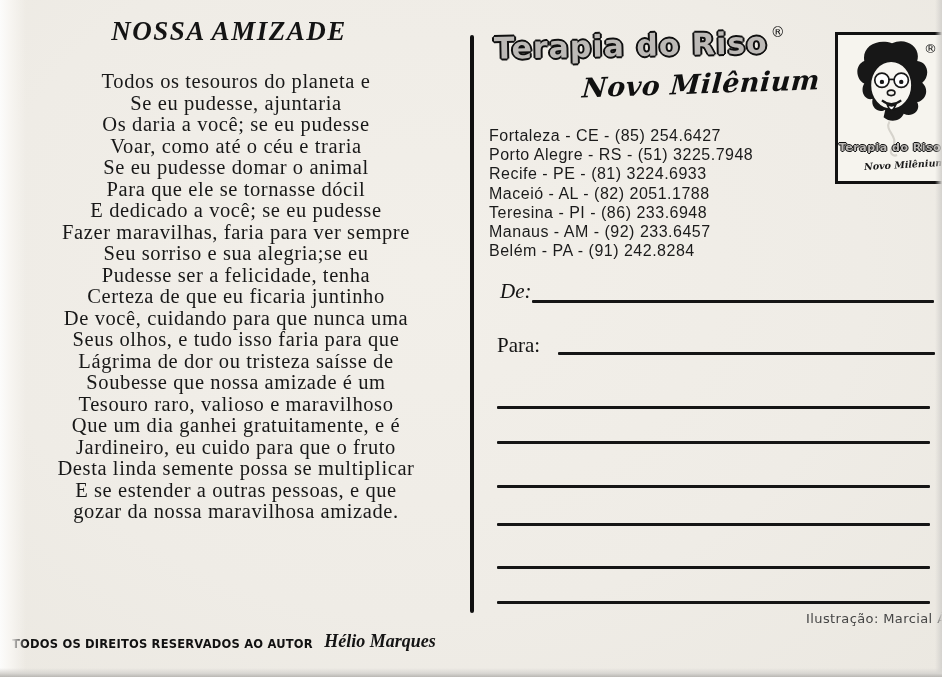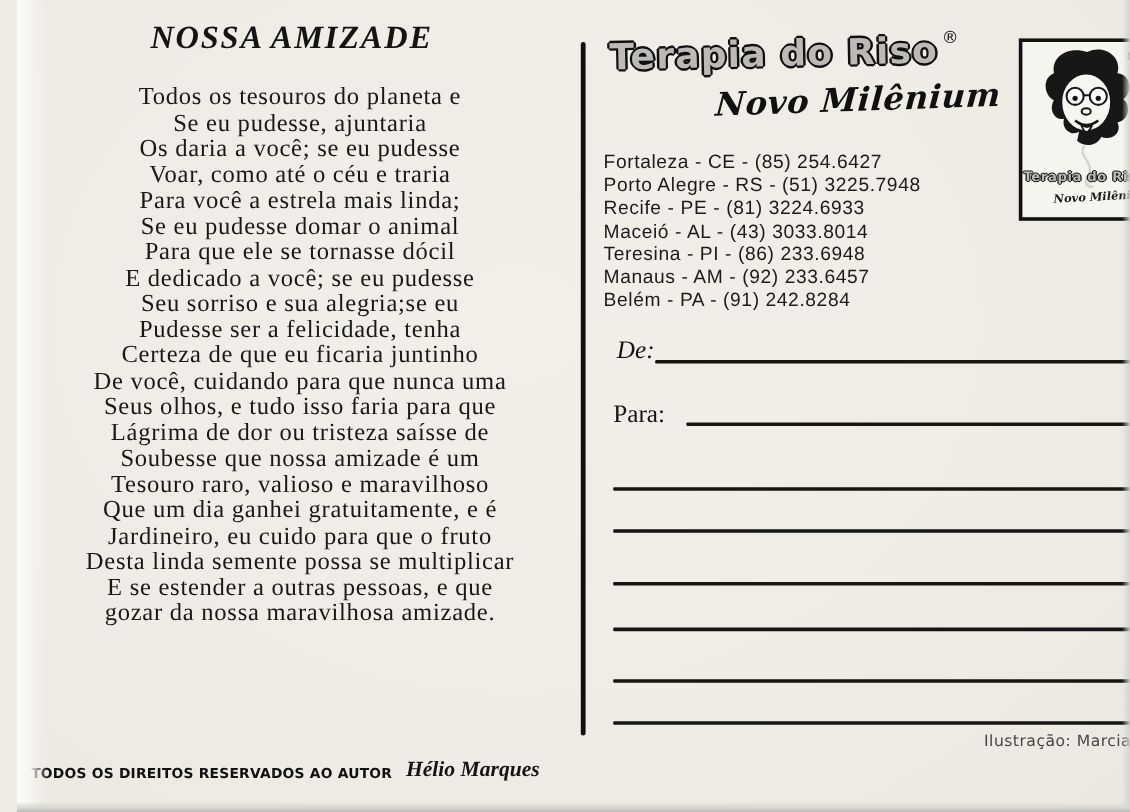--- a/index.html
+++ b/index.html
@@ -5,21 +5,21 @@
   * { margin: 0; padding: 0; box-sizing: border-box; }
   html, body { width: 942px; height: 677px; }
   body {
     font-family: "Liberation Serif", serif;
     background: #efece6;
     position: relative;
     overflow: hidden;
     color: #161616;
   }
   .card { position: absolute; inset: 0; background:
-      radial-gradient(ellipse at 45% 40%, #f2efe9 0%, #efece6 60%, #ebe8e1 100%); margin-left: 14px;
+      radial-gradient(ellipse at 45% 40%, #f2efe9 0%, #efece6 60%, #ebe8e1 100%);
   }
   .edge-left { position: absolute; left: 0; top: 0; bottom: 0; width: 26px;
     background: linear-gradient(90deg, #fcfcfb 0%, #f7f5f1 40%, rgba(247,245,241,0) 100%); }
   .edge-bottom { position: absolute; left: 0; right: 0; bottom: 0; height: 9px;
     background: linear-gradient(0deg, #b9b7b3 0%, #d8d6d2 40%, rgba(216,214,210,0) 100%); }
   .edge-right { position: absolute; top: 0; bottom: 0; right: 0; width: 7px;
     background: linear-gradient(270deg, #d4d2ce 0%, rgba(212,210,206,0) 100%); }
 
   
   .poem-title {
@@ -112,24 +112,24 @@
 
 <div class="card">
 
   <h1 class="poem-title">NOSSA AMIZADE</h1>
 
   <div class="poem">
     <div>Todos os tesouros do planeta e</div>
     <div>Se eu pudesse, ajuntaria</div>
     <div>Os daria a você; se eu pudesse</div>
     <div>Voar, como até o céu e traria</div>
-    <div>Para você a estrela mais linda;</div>
     <div>Se eu pudesse domar o animal</div>
     <div>Para que ele se tornasse dócil</div>
     <div>E dedicado a você; se eu pudesse</div>
+    <div>Fazer maravilhas, faria para ver sempre</div>
     <div>Seu sorriso e sua alegria;se eu</div>
     <div>Pudesse ser a felicidade, tenha</div>
     <div>Certeza de que eu ficaria juntinho</div>
     <div>De você, cuidando para que nunca uma</div>
     <div>Seus olhos, e tudo isso faria para que</div>
     <div>Lágrima de dor ou tristeza saísse de</div>
     <div>Soubesse que nossa amizade é um</div>
     <div>Tesouro raro, valioso e maravilhoso</div>
     <div>Que um dia ganhei gratuitamente, e é</div>
     <div>Jardineiro, eu cuido para que o fruto</div>
@@ -147,21 +147,21 @@
     <div>
       <span class="bubble">Terapia do Riso</span><span class="reg">®</span>
     </div>
     <div class="tagline">Novo Milênium</div>
   </div>
 
   <div class="contacts">
     <div>Fortaleza - CE - (85) 254.6427</div>
     <div>Porto Alegre - RS - (51) 3225.7948</div>
     <div>Recife - PE - (81) 3224.6933</div>
-    <div>Maceió - AL - (43) 3033.8014</div>
+    <div>Maceió - AL - (82) 2051.1788</div>
     <div>Teresina - PI - (86) 233.6948</div>
     <div>Manaus - AM - (92) 233.6457</div>
     <div>Belém - PA - (91) 242.8284</div>
   </div>
 
   <span class="field-label from-label">De:</span>
   <div class="rule from-line"></div>
 
   <span class="field-label to-label">Para:</span>
   <div class="rule to-line"></div>

